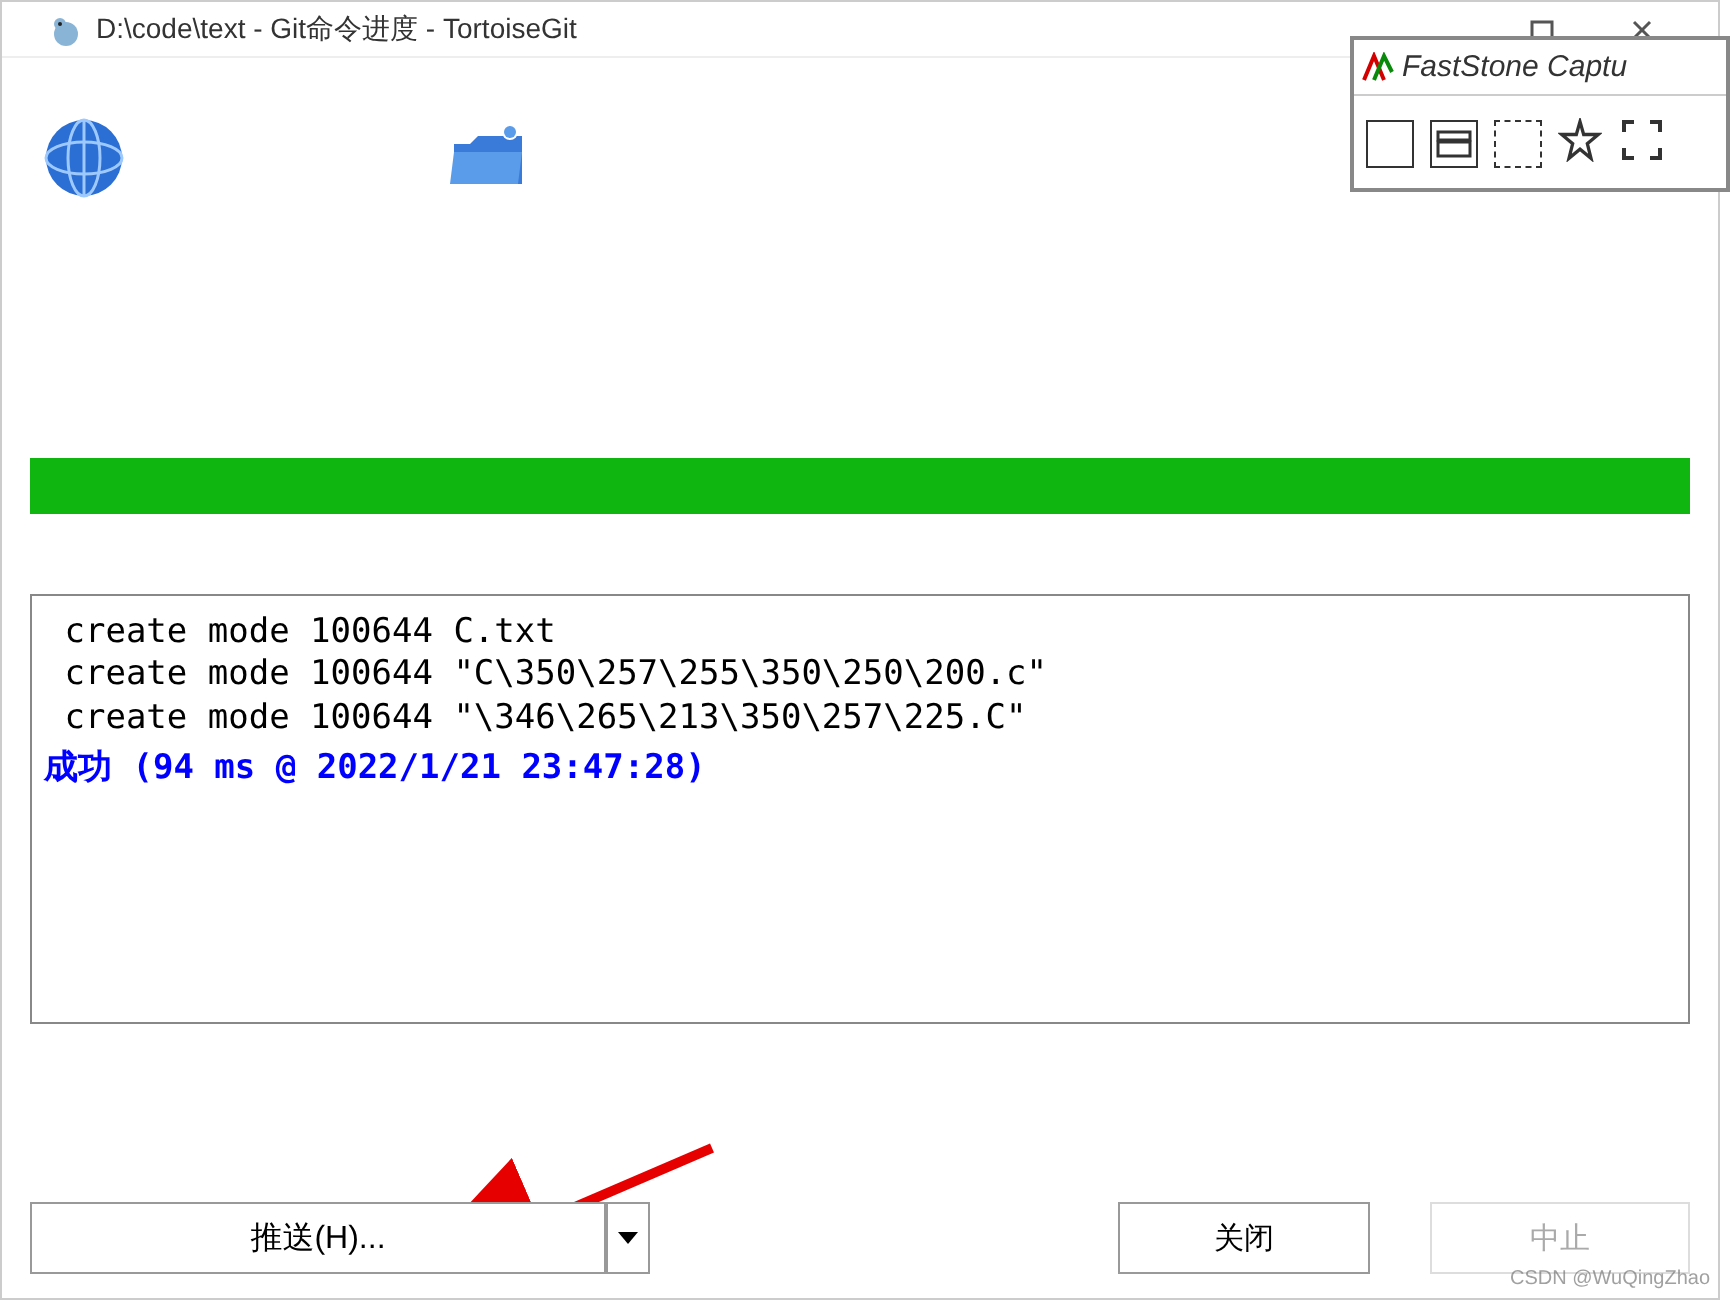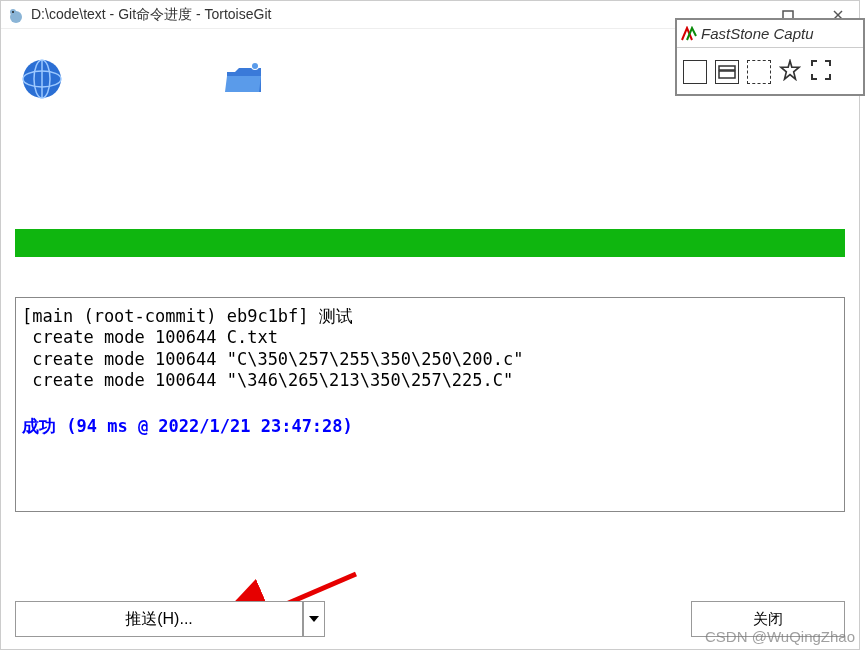--- a/index.html
+++ b/index.html
@@ -17,21 +17,21 @@
       left: 0;
       width: 860px;
       height: 650px;
       border: 1px solid #ccc;
       background: #fff;
     }
     .titlebar {
       height: 28px;
       display: flex;
       align-items: center;
-      padding: 0 6px;
+      padding: 0 23px;
       border-bottom: 1px solid #eee;
     }
     .titlebar-icon {
       width: 18px;
       height: 18px;
       margin-right: 6px;
     }
     .titlebar-text {
       font-size: 14px;
       color: #333;
@@ -79,21 +79,21 @@
       font-size: 17px;
       line-height: 1.25;
       color: #000;
     }
     .output-line {
       white-space: pre;
     }
     .success-line {
       color: #0000ff;
       font-weight: bold;
-      margin-top: 25px;
+      margin-top: 4px;
     }
     .success-label {
       color: #0000ff;
     }
     .button-row {
       position: absolute;
       bottom: 10px;
       left: 14px;
       right: 14px;
       display: flex;
@@ -118,21 +118,21 @@
       border: 1px solid #999;
       border-left: 1px solid #999;
       background: #fff;
       display: flex;
       align-items: center;
       justify-content: center;
       cursor: pointer;
     }
     .close-button {
       margin-left: auto;
-      width: 154px;
+      width: 126px;
       height: 36px;
       border: 1px solid #999;
       background: #fff;
       font-size: 15px;
       cursor: pointer;
       font-family: inherit;
     }
     .abort-button {
       margin-left: 30px;
       width: 130px;
@@ -193,21 +193,21 @@
       justify-content: center;
     }
     .fs-tool-dashed {
       border-style: dashed;
     }
     .fs-tool-star svg { width: 22px; height: 22px; }
     .watermark {
       position: absolute;
       bottom: 8px;
       right: 10px;
-      font-size: 15px;
+      font-size: 10px;
       color: rgba(120,120,120,0.7);
       pointer-events: none;
       margin-top: 40px;
     }
   </style>
 </head>
 <body>
 
 <div class="main-window">
   <div class="titlebar">
@@ -255,21 +255,20 @@
             <path d="M4 18 L38 18 L36 34 L2 34 Z" fill="#5a9bea"></path>
             <circle cx="32" cy="8" r="4" fill="#fff"></circle>
             <circle cx="32" cy="8" r="3" fill="#5a9bea"></circle>
           </svg>
       </span>
     </div>
 
     <div class="progress-bar"></div>
 
     <div class="output-box">
-      <div class="output-line">[main (root-commit) eb9c1bf] 测试</div>
       <div class="output-line"> create mode 100644 C.txt</div>
       <div class="output-line"> create mode 100644 "C\350\257\255\350\250\200.c"</div>
       <div class="output-line"> create mode 100644 "\346\265\213\350\257\225.C"</div>
       <div class="success-line"><span class="success-label">成功</span><span> (94 ms @ 2022/1/21 23:47:28)</span></div>
     </div>
 
     <svg class="red-arrow" viewBox="0 0 130 60">
       <defs>
           <marker id="ah" markerWidth="16" markerHeight="14" refX="3" refY="7" orient="auto">
             <polygon points="0,0 16,7 0,14" fill="#e60000"></polygon>
@@ -281,20 +280,21 @@
     <div class="button-row">
       <div class="push-button-group">
         <button class="push-button">推送(H)...</button>
         <div class="push-dropdown">
           <svg width="10" height="6">
               <polygon points="0,0 10,0 5,6" fill="#000"></polygon>
             </svg>
         </div>
       </div>
       <button class="close-button">关闭</button>
+      <button class="abort-button" disabled="">中止</button>
     </div>
   </div>
 </div>
 
 <div class="faststone-window">
   <div class="fs-title">
     <span class="fs-icon">
       <svg viewBox="0 0 16 16">
           <polyline points="1,14 6,2 11,14" fill="none" stroke="#d40000" stroke-width="2"></polyline>
           <polyline points="6,14 11,2 15,10" fill="none" stroke="#0a8a0a" stroke-width="2"></polyline>

